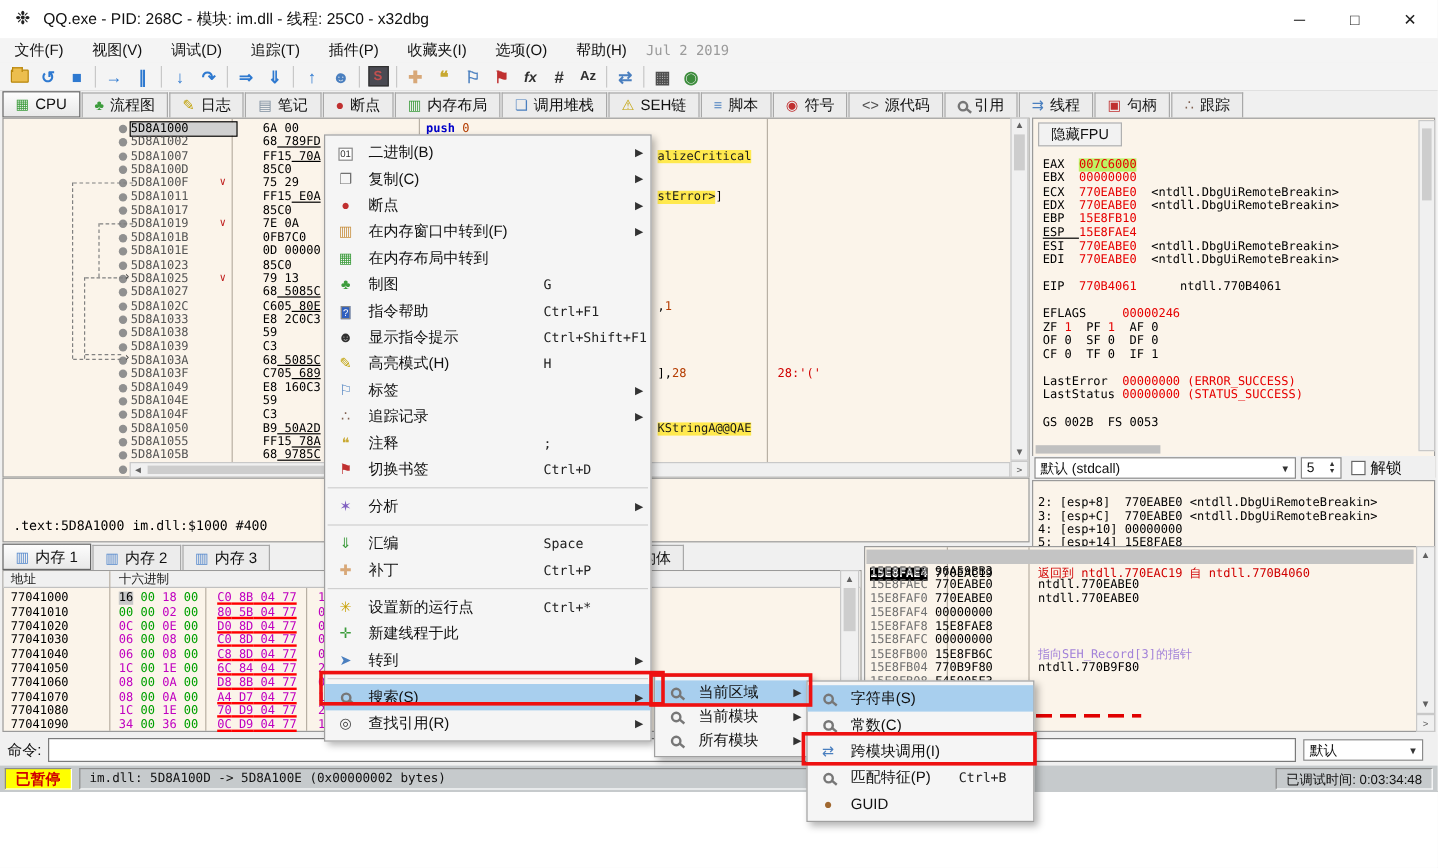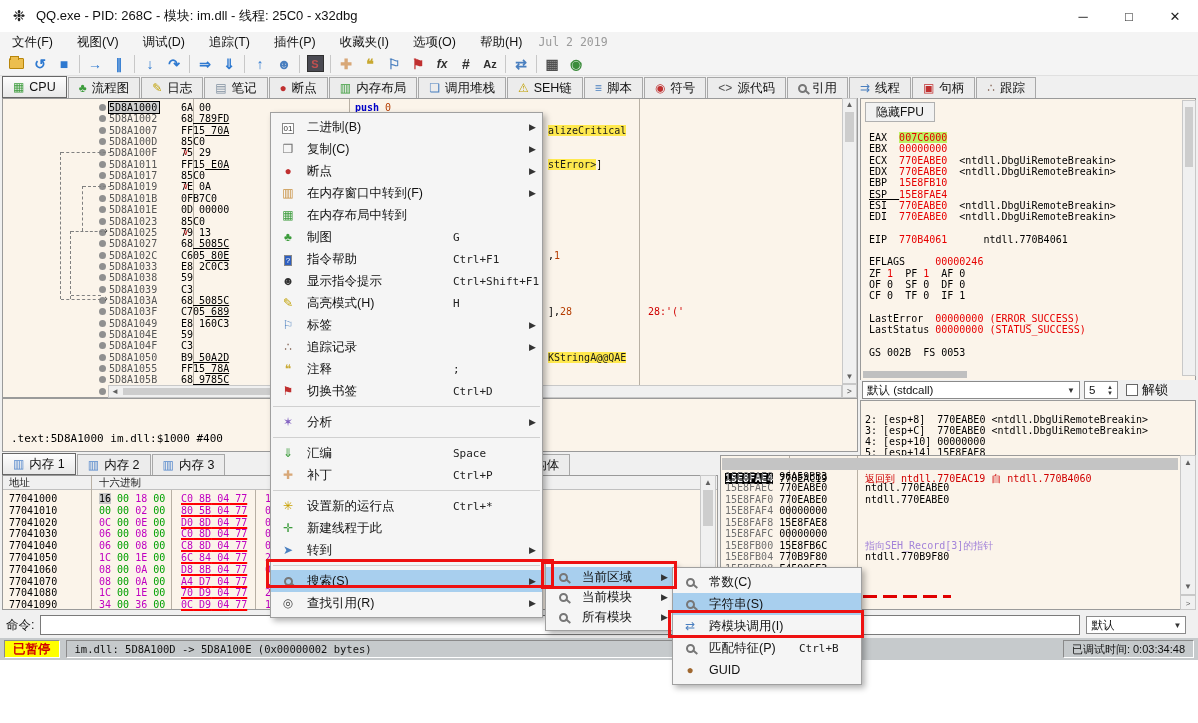--- a/index.html
+++ b/index.html
@@ -28,21 +28,21 @@
   #tabbar{position:absolute;left:0;top:76px;width:1198px;height:22px;background:#f0f0f0;display:flex;align-items:flex-end;padding-left:2px;}
   .vtab{height:21px;display:flex;align-items:center;padding:0 10px;font-size:12.5px;border:1px solid #a8a8a8;border-bottom:none;background:#ececec;margin-right:1px;color:#111;white-space:nowrap;}
   .vtab .tico{margin-right:5px;font-size:12px;}
   .vtab.sel{background:linear-gradient(#fdfdfd,#e8e8e8);border:1px solid #666;height:22px;}
   
   .pane{position:absolute;background:#fbf4ea;border:1px solid #9a9a9a;}
   .colsep{position:absolute;top:0;bottom:0;width:1px;background:#b8b0a4;}
   
   #disasm{left:2px;top:98px;width:856px;height:300px;overflow:hidden;}
   .drow{position:absolute;left:106px;height:11px;font-size:10px;line-height:11px;white-space:pre;color:#000;}
-  .daddr{display:inline-block;width:50px;color:#555;}
+  .daddr{display:inline-block;width:88px;color:#555;}
   .daddr.sel{color:#000;background:#d0d0d0;outline:1px solid #000;}
   .dbytes{display:inline-block;padding-left:22px;}
   .u{text-decoration:underline;}
   .jmark{position:absolute;left:74px;top:0;color:#c02020;font-size:9px;}
   .gdot{position:absolute;width:7px;height:7px;border-radius:50%;background:#909090;left:96px;}
   .dash-v{position:absolute;border-left:1px dashed #808080;}
   .dash-h{position:absolute;border-top:1px dashed #808080;}
   .jarrow{position:absolute;color:#404040;font-size:10px;line-height:10px;}
   .mn{color:#0000c8;font-weight:bold;}
   .num{color:#b43c00;}
@@ -618,29 +618,29 @@
       <span class="mlabel">当前模块</span>
       <span class="marrow">▶</span>
     </div>
     <div class="mitem" style="height: 20px;">
       <span class="mico"><span class="mag"></span></span>
       <span class="mlabel">所有模块</span>
       <span class="marrow">▶</span>
     </div>
   </div>
 <div class="menu" id="submenu2" style="left:672px;top:567px;width:190px;">
-    <div class="mitem">
-      <span class="mico"><span class="mag"></span></span>
-      <span class="mlabel">常数(C)</span>
-    </div>
     <div class="mitem hl">
       <span class="mico"><span class="mag"></span></span>
       <span class="mlabel">字符串(S)</span>
     </div>
     <div class="mitem">
+      <span class="mico"><span class="mag"></span></span>
+      <span class="mlabel">常数(C)</span>
+    </div>
+    <div class="mitem">
       <span class="mico"><span style="color: rgb(74, 127, 191);">⇄</span></span>
       <span class="mlabel">跨模块调用(I)</span>
     </div>
     <div class="mitem">
       <span class="mico"><span class="mag"></span></span>
       <span class="mlabel">匹配特征(P)</span>
       <span class="mshort" style="left: 126px;">Ctrl+B</span>
     </div>
     <div class="mitem">
       <span class="mico"><span style="color: rgb(160, 104, 48);">●</span></span>

